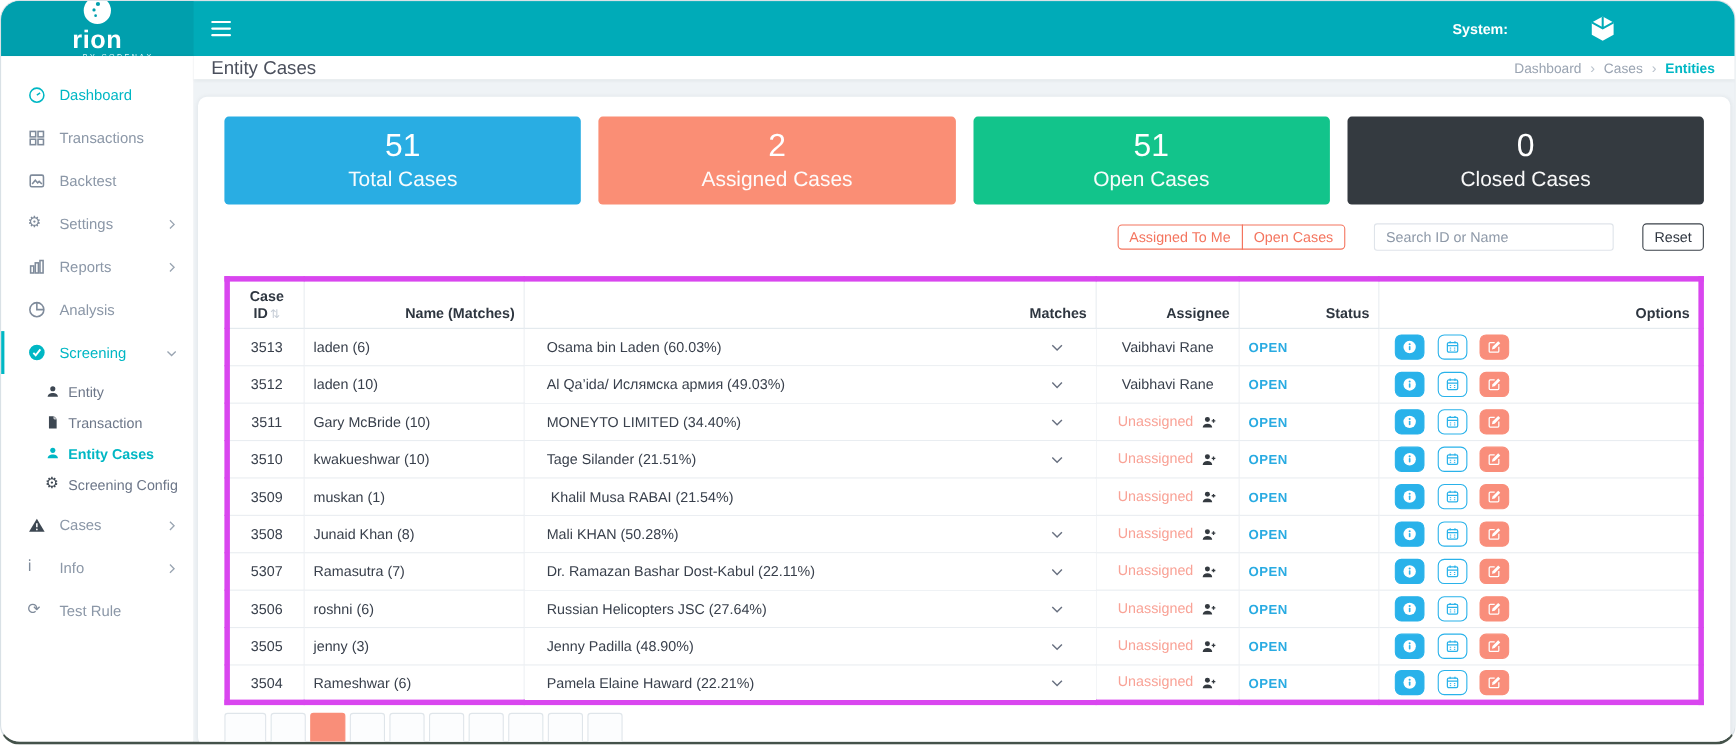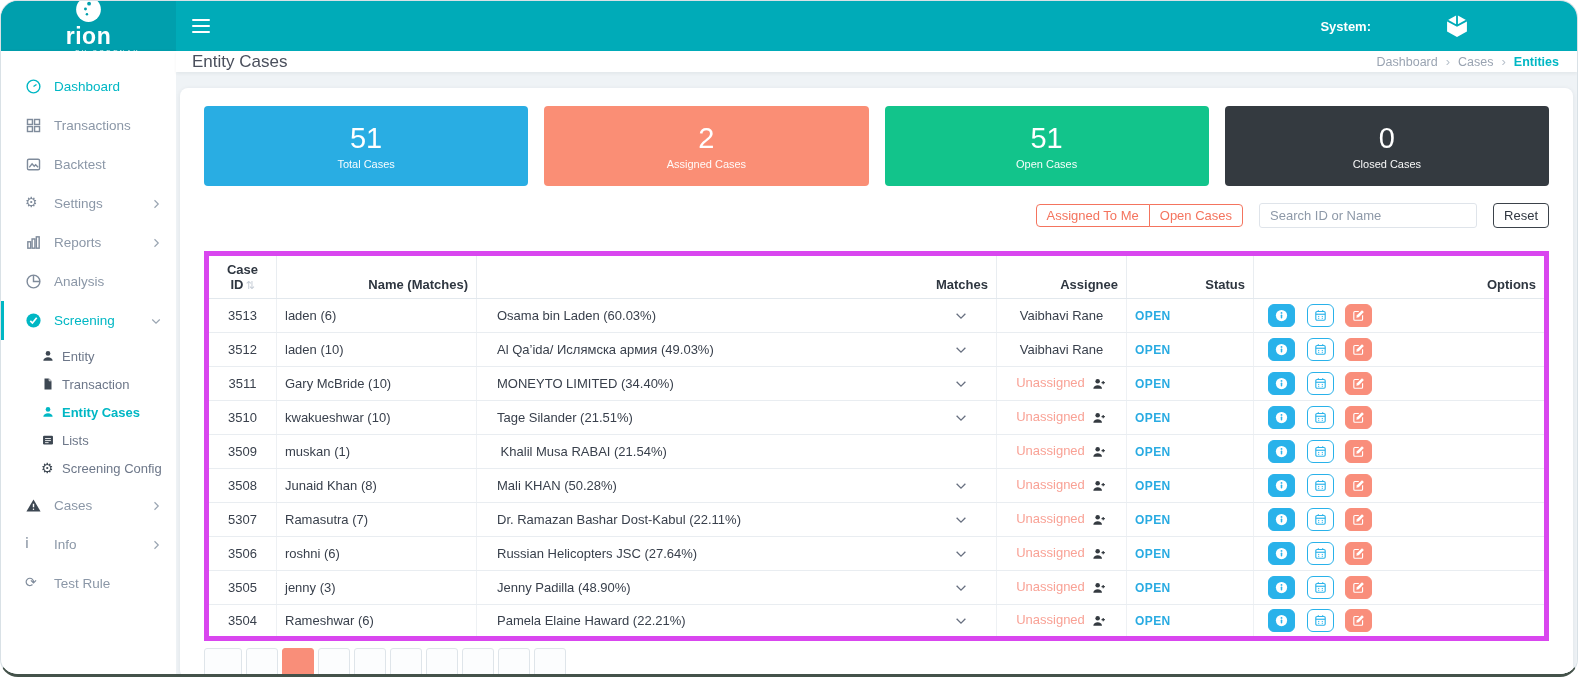--- a/index.html
+++ b/index.html
@@ -54,28 +54,28 @@
   .crumb-current{color:#00b7c4;font-weight:700;}
 
   .content{padding:16px 4px 0;}
   .card{background:#fff;border-radius:8px;box-shadow:0 1px 5px rgba(30,40,55,.08);padding:18px 24px 0;}
 
   
   .stats-row{display:flex;gap:16px;}
   .stat{flex:1;height:80px;border-radius:4px;color:#fff;display:flex;flex-direction:column;
         align-items:center;justify-content:center;}
   .stat-value{font-size:29px;font-weight:400;line-height:1.15;}
-  .stat-label{font-size:11px;opacity:.96;margin-top:2px;}
+  .stat-label{font-size:19px;opacity:.96;margin-top:2px;}
   .stat-blue{background:#29ade3;}
   .stat-salmon{background:#fa8e75;}
   .stat-green{background:#12c48b;}
   .stat-dark{background:#343a40;}
 
   
-  .filter-row{display:flex;justify-content:flex-end;align-items:center;margin-top:17px;gap:16px;}
+  .filter-row{display:flex;justify-content:flex-end;align-items:center;margin-top:17px;gap:26px;}
   .btn-group{display:flex;}
   .coral-btn{background:#fff;border:1px solid #f4745e;color:#f4745e;font-size:13px;
              padding:3px 10px;cursor:pointer;font-family:inherit;}
   .coral-btn:first-child{border-radius:4px 0 0 4px;}
   .coral-btn:last-child{border-radius:0 4px 4px 0;margin-left:-1px;}
   .search-input{width:218px;height:25px;border:1px solid #dfe4ea;border-radius:3px;
                 padding:0 10px;font-size:13px;color:#3d4551;font-family:inherit;outline:none;}
   .search-input::placeholder{color:#8e99a8;}
   .reset-btn{height:25px;background:#fff;border:1px solid #3b424a;border-radius:4px;color:#2f3640;
              font-size:13px;padding:0 10px;cursor:pointer;font-family:inherit;}
@@ -264,29 +264,20 @@
           <span class="sub-ic">
               <svg viewBox="0 0 24 24">
                 <circle cx="12" cy="7.5" r="4" fill="currentColor"></circle>
                 <path d="M4 20c0-4 3.8-6 8-6s8 2 8 6z" fill="currentColor"></path>
               </svg>
             </span>
           <span>Entity Cases</span>
         </div>
         <div class="sub-item">
           <span class="sub-ic">
-              <svg viewBox="0 0 24 24">
-                <rect x="3.5" y="4.5" width="17" height="15" rx="2" fill="currentColor"></rect>
-                <path d="M7 9.5h10M7 13h10M7 16.5h6" stroke="#ffffff" stroke-width="1.5"></path>
-              </svg>
-            </span>
-          <span>Lists</span>
-        </div>
-        <div class="sub-item">
-          <span class="sub-ic">
               <span class="ic-glyph">⚙</span>
             </span>
           <span>Screening Config</span>
         </div>
       </div>
 
       <div class="nav-item">
         <span class="nav-ic">
             <svg viewBox="0 0 24 24">
               <path d="M12 3.5L22 20.5H2z" fill="#3d4752"></path>

